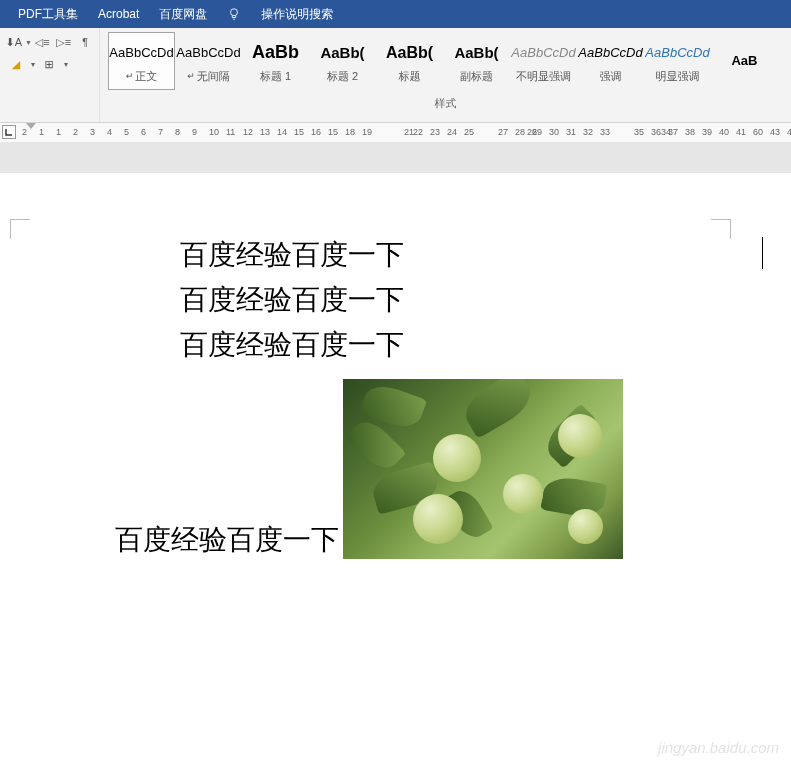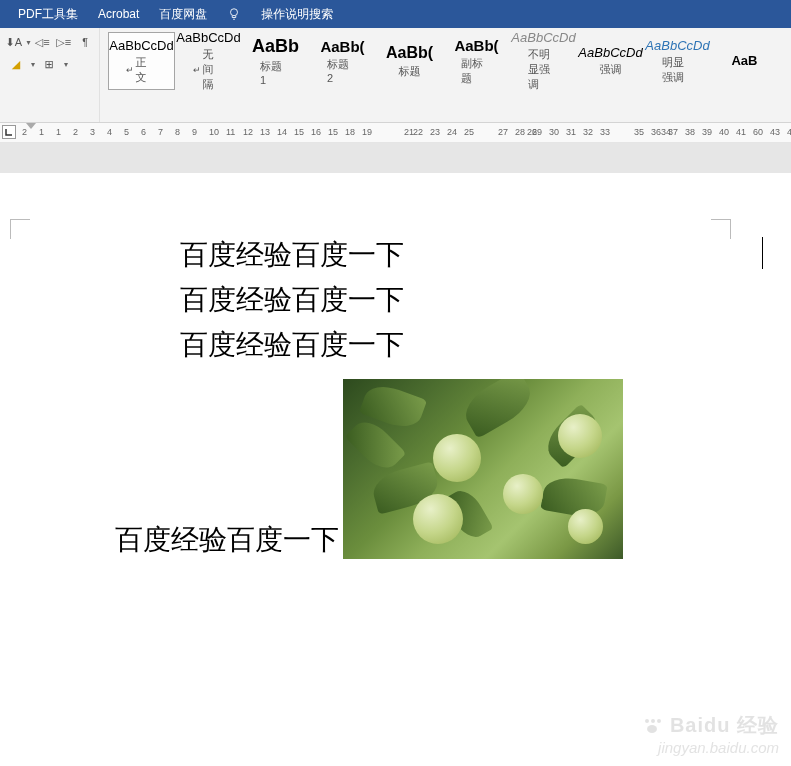--- a/index.html
+++ b/index.html
@@ -12,21 +12,21 @@
     
     .ribbon { background: #f3f3f3; height: 95px; border-bottom: 1px solid #d4d4d4; display: flex; }
     
     .tools-group { width: 100px; padding: 4px; border-right: 1px solid #e1e1e1; }
     .tool-row { display: flex; gap: 2px; margin-bottom: 2px; align-items: center; }
     .tool-btn { width: 24px; height: 20px; display: flex; align-items: center; justify-content: center; font-size: 11px; color: #555; }
     .dropdown-arrow { font-size: 8px; color: #666; margin-left: 1px; }
     
     .styles-group { flex: 1; padding: 4px 8px; }
     .styles-row { display: flex; gap: 0; }
-    .style-box { width: 67px; height: 58px; border: 1px solid transparent; display: flex; flex-direction: column; align-items: center; justify-content: center; padding: 17px; cursor: pointer; }
+    .style-box { width: 67px; height: 58px; border: 1px solid transparent; display: flex; flex-direction: column; align-items: center; justify-content: center; padding: 4px; cursor: pointer; }
     .style-box.selected { border: 1px solid #a5a5a5; background: #fdfdfd; }
     .style-preview { font-size: 13px; color: #000; height: 28px; display: flex; align-items: center; }
     .style-preview.heading1 { font-size: 18px; font-weight: bold; }
     .style-preview.heading2 { font-size: 15px; font-weight: bold; }
     .style-preview.title { font-size: 16px; font-weight: bold; }
     .style-preview.subtitle { font-size: 15px; font-weight: bold; }
     .style-preview.subtle { color: #888; font-style: italic; }
     .style-preview.emphasis { font-style: italic; }
     .style-preview.intense { color: #2e74b5; font-style: italic; }
     .style-preview.last { font-weight: bold; }
@@ -151,20 +151,21 @@
             <span>明显强调</span>
           </div>
         </div>
         <div class="style-box">
           <div class="style-preview last">AaB</div>
           <div class="style-label">
             <span></span>
           </div>
         </div>
       </div>
+    <div class="styles-caption">样式</div>
   </div>
 </div>
 
 <div class="ruler-area">
   <div class="ruler-tab">
     <svg viewBox="0 0 12 12" width="12" height="12">
         <path d="M3 3v6h6" stroke="#333" fill="none" stroke-width="1.5"></path>
       </svg>
   </div>
   <svg class="ruler-indent" viewBox="0 0 10 10">
@@ -245,24 +246,15 @@
         <div class="apple" style="width:44px;height:44px;top:35px;left:215px"></div>
         <div class="apple" style="width:40px;height:40px;top:95px;left:160px"></div>
         <div class="apple" style="width:50px;height:50px;top:115px;left:70px"></div>
         <div class="apple" style="width:35px;height:35px;top:130px;left:225px"></div>
       </div>
     </div>
 
   </div>
 
   <div class="watermark">
-    <div class="watermark-main">
-      <span class="paw">
-        <span style="width:4px;height:4px;top:0;left:2px"></span>
-        <span style="width:4px;height:4px;top:0;left:8px"></span>
-        <span style="width:4px;height:4px;top:0;left:14px"></span>
-        <span style="width:10px;height:8px;top:6px;left:4px"></span>
-      </span>
-      <span>Baidu 经验</span>
-    </div>
     <div class="watermark-sub">jingyan.baidu.com</div>
   </div>
 </div>
 
 </body></html>

